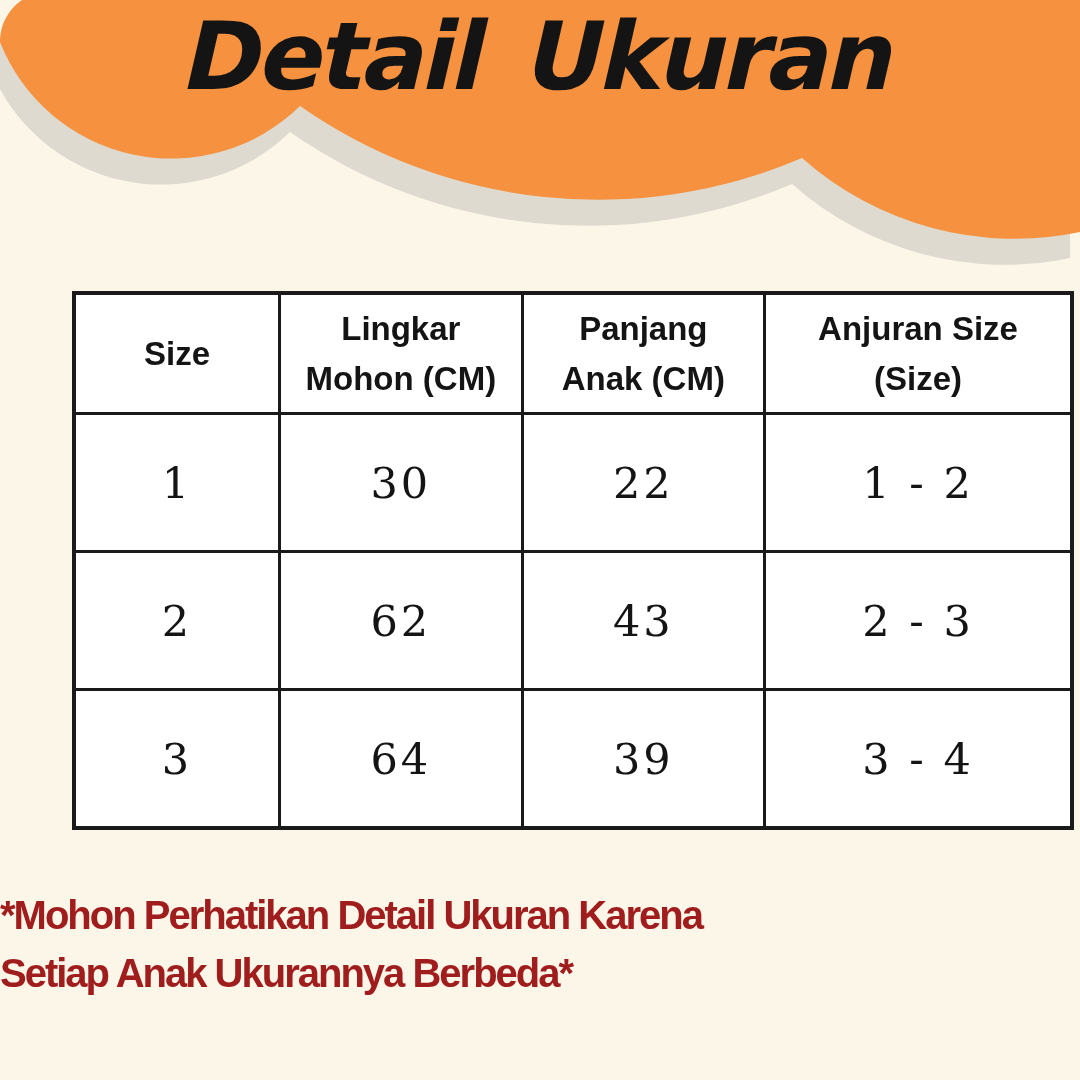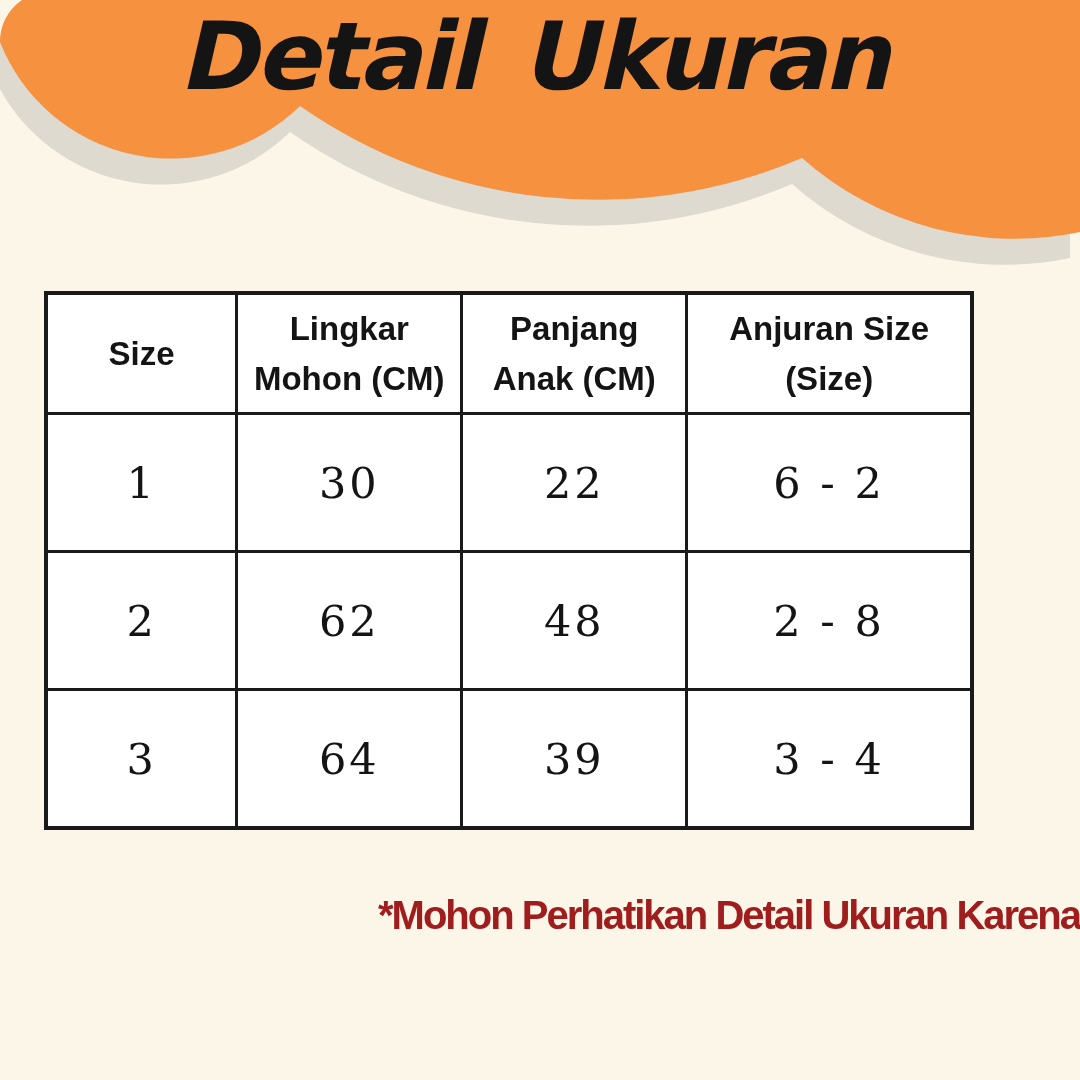--- a/index.html
+++ b/index.html
@@ -34,22 +34,22 @@
     line-height: 1.08;
     letter-spacing: -3px;
     word-spacing: 16px;
     color: #141414;
     transform: skewX(-2deg);
   }
 
   
   .size-table {
     position: absolute;
-    left: 44px; top: 291px;
-    width: 930px;
+    left: 72px; top: 291px;
+    width: 1002px;
     border-collapse: collapse;
     table-layout: fixed;
     background: #FFFFFF;
     border: 4px solid #1a1a1a;
   }
   .size-table th, .size-table td {
     border: 3px solid #1a1a1a;
     text-align: center;
     vertical-align: middle;
     padding: 0;
@@ -74,21 +74,21 @@
   .col-size   { width: 20.6%; }
   .col-chest  { width: 24.3%; }
   .col-length { width: 24.3%; }
   .col-age    { width: 30.8%; }
 
   
   .disclaimer {
     position: absolute;
     top: 886px; left: 0;
     width: 1080px;
-    text-align: right;
+    text-align: left;
     font-family: "Liberation Sans", sans-serif;
     font-weight: bold;
     font-size: 40px;
     line-height: 1.45;
     letter-spacing: -2px;
     color: #A01D1D;
   }
 </style>
 </head>
 <body>
@@ -127,34 +127,35 @@
           <div>Anjuran Size</div>
           <div>(Size)</div>
         </th>
       </tr>
     </thead>
     <tbody>
       <tr>
         <td>1</td>
         <td>30</td>
         <td>22</td>
-        <td>6 - 2</td>
+        <td>1 - 2</td>
       </tr>
       <tr>
         <td>2</td>
         <td>62</td>
-        <td>48</td>
-        <td>2 - 8</td>
+        <td>43</td>
+        <td>2 - 3</td>
       </tr>
       <tr>
         <td>3</td>
         <td>64</td>
         <td>39</td>
         <td>3 - 4</td>
       </tr>
     </tbody>
   </table>
 
   <div class="disclaimer">
     <div>*Mohon Perhatikan Detail Ukuran Karena</div>
+    <div>Setiap Anak Ukurannya Berbeda*</div>
   </div>
 
 </div>
 
 </body></html>

